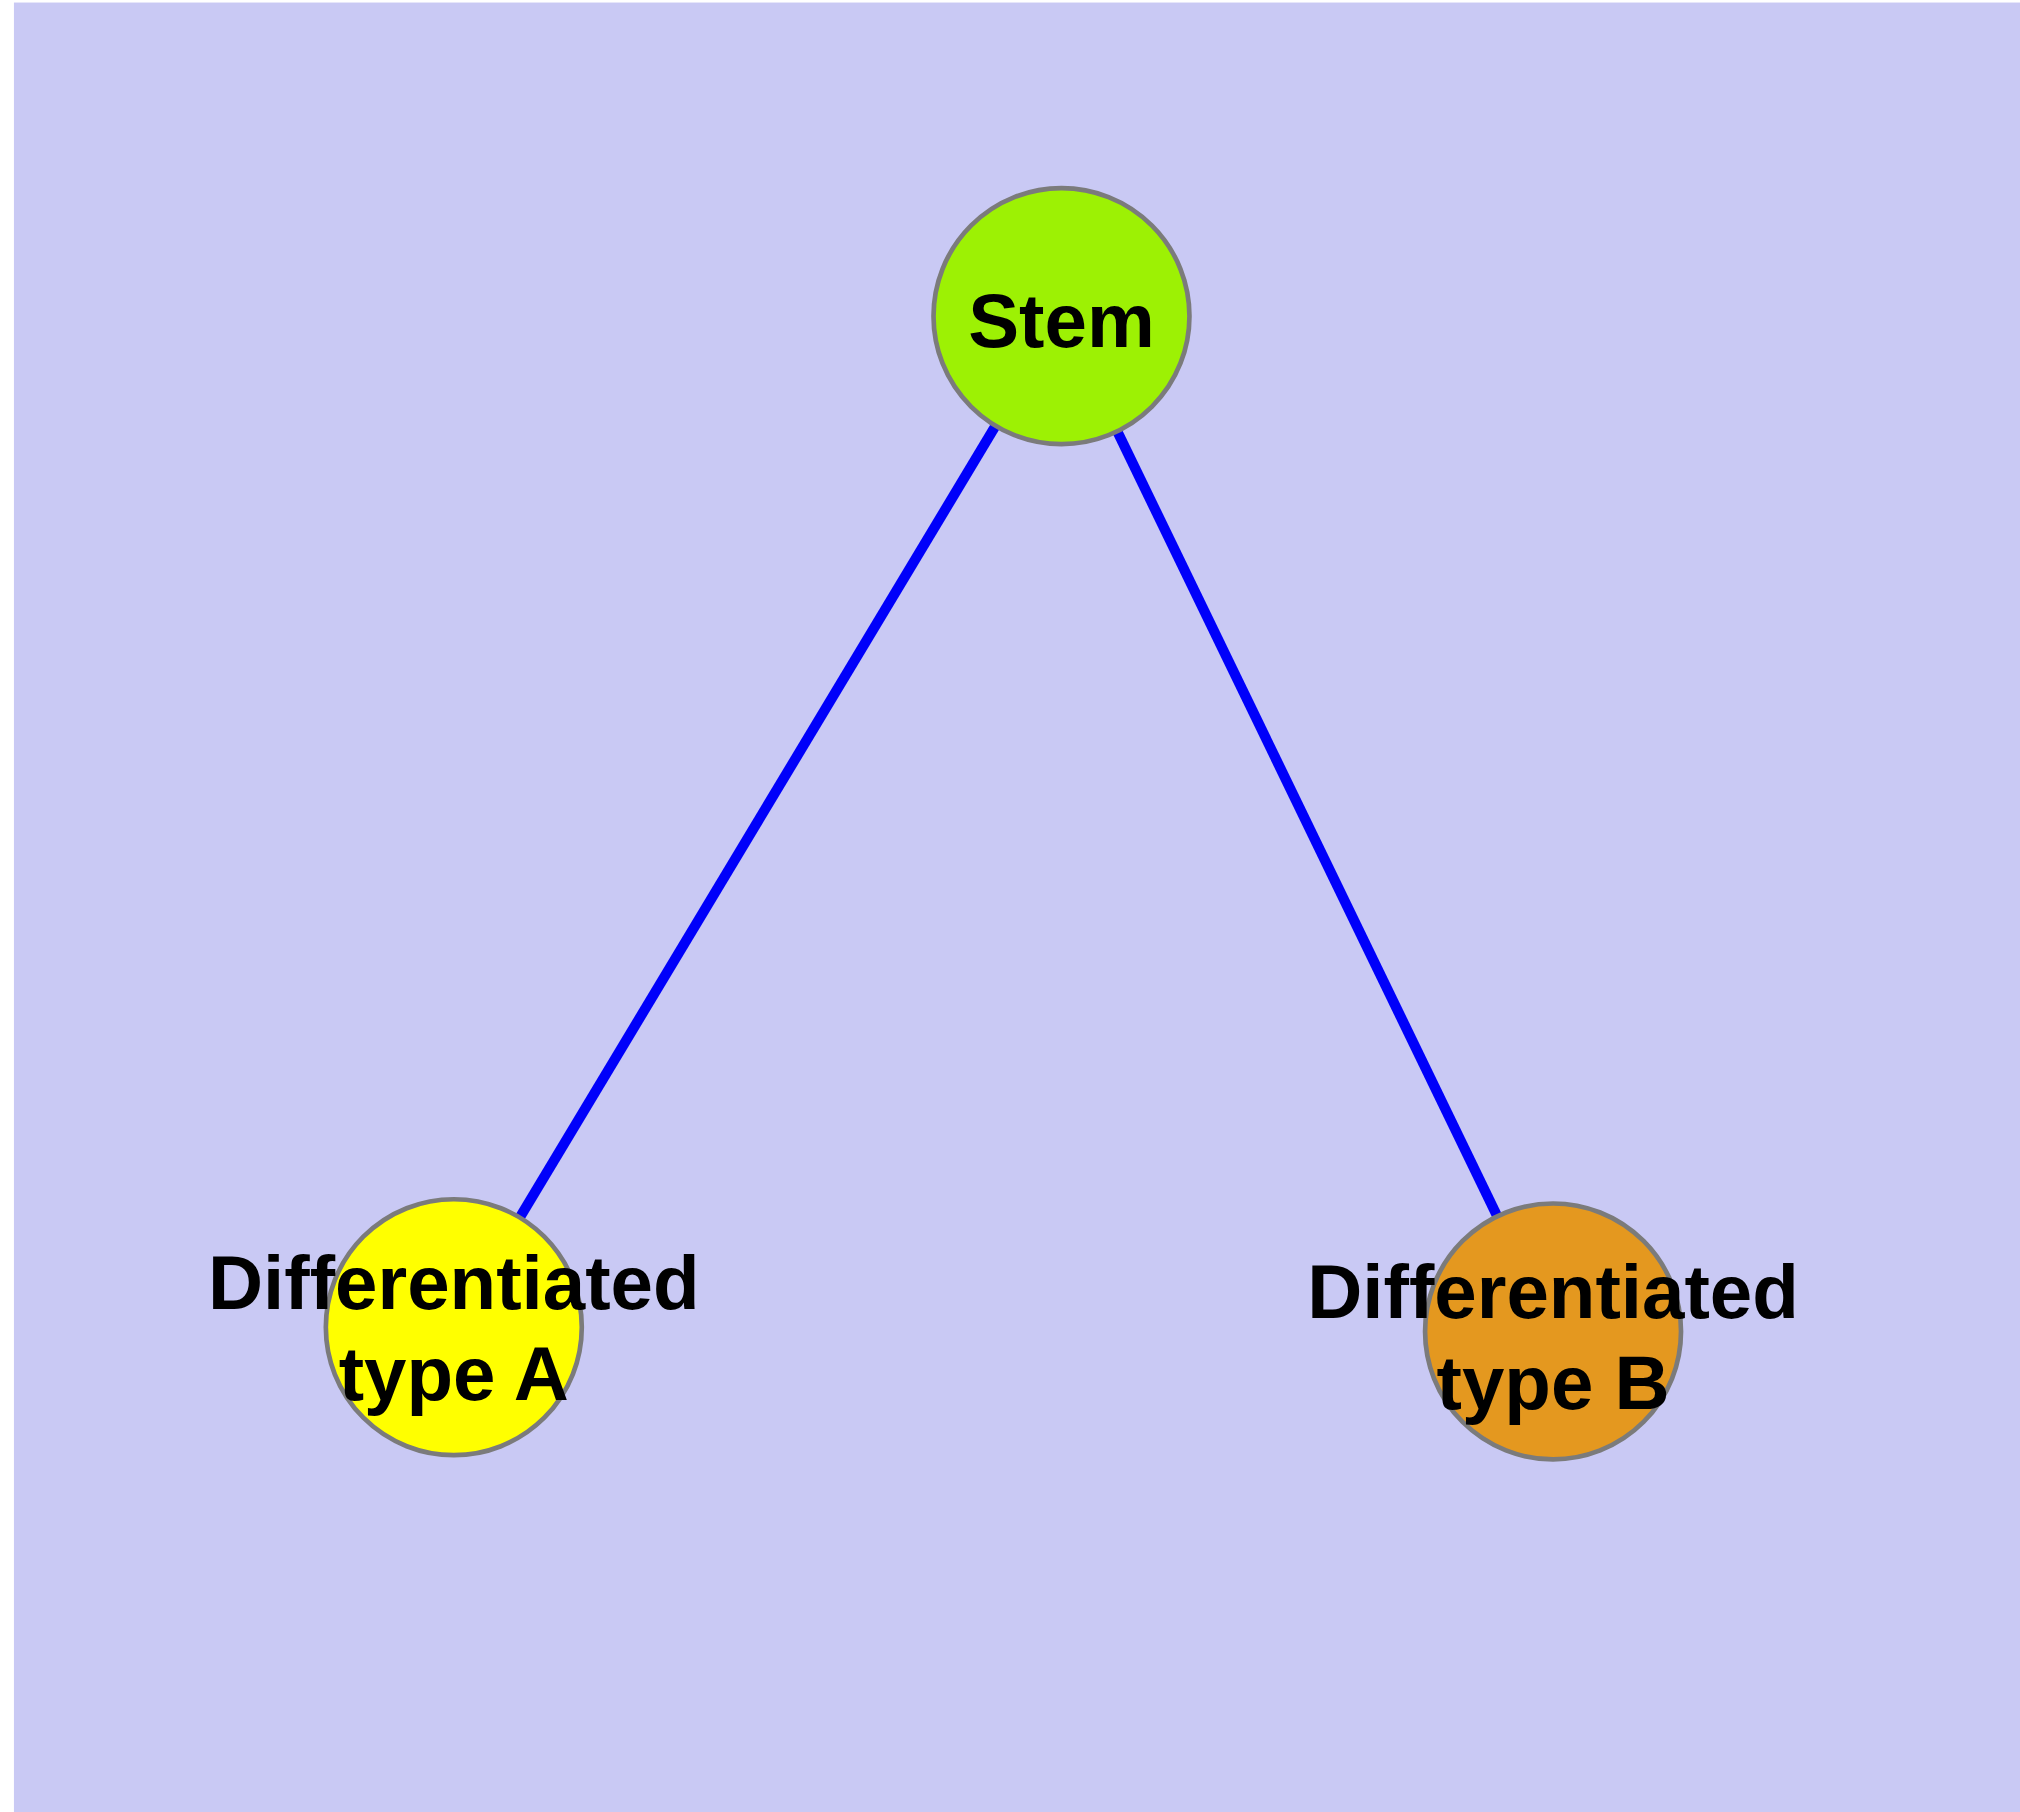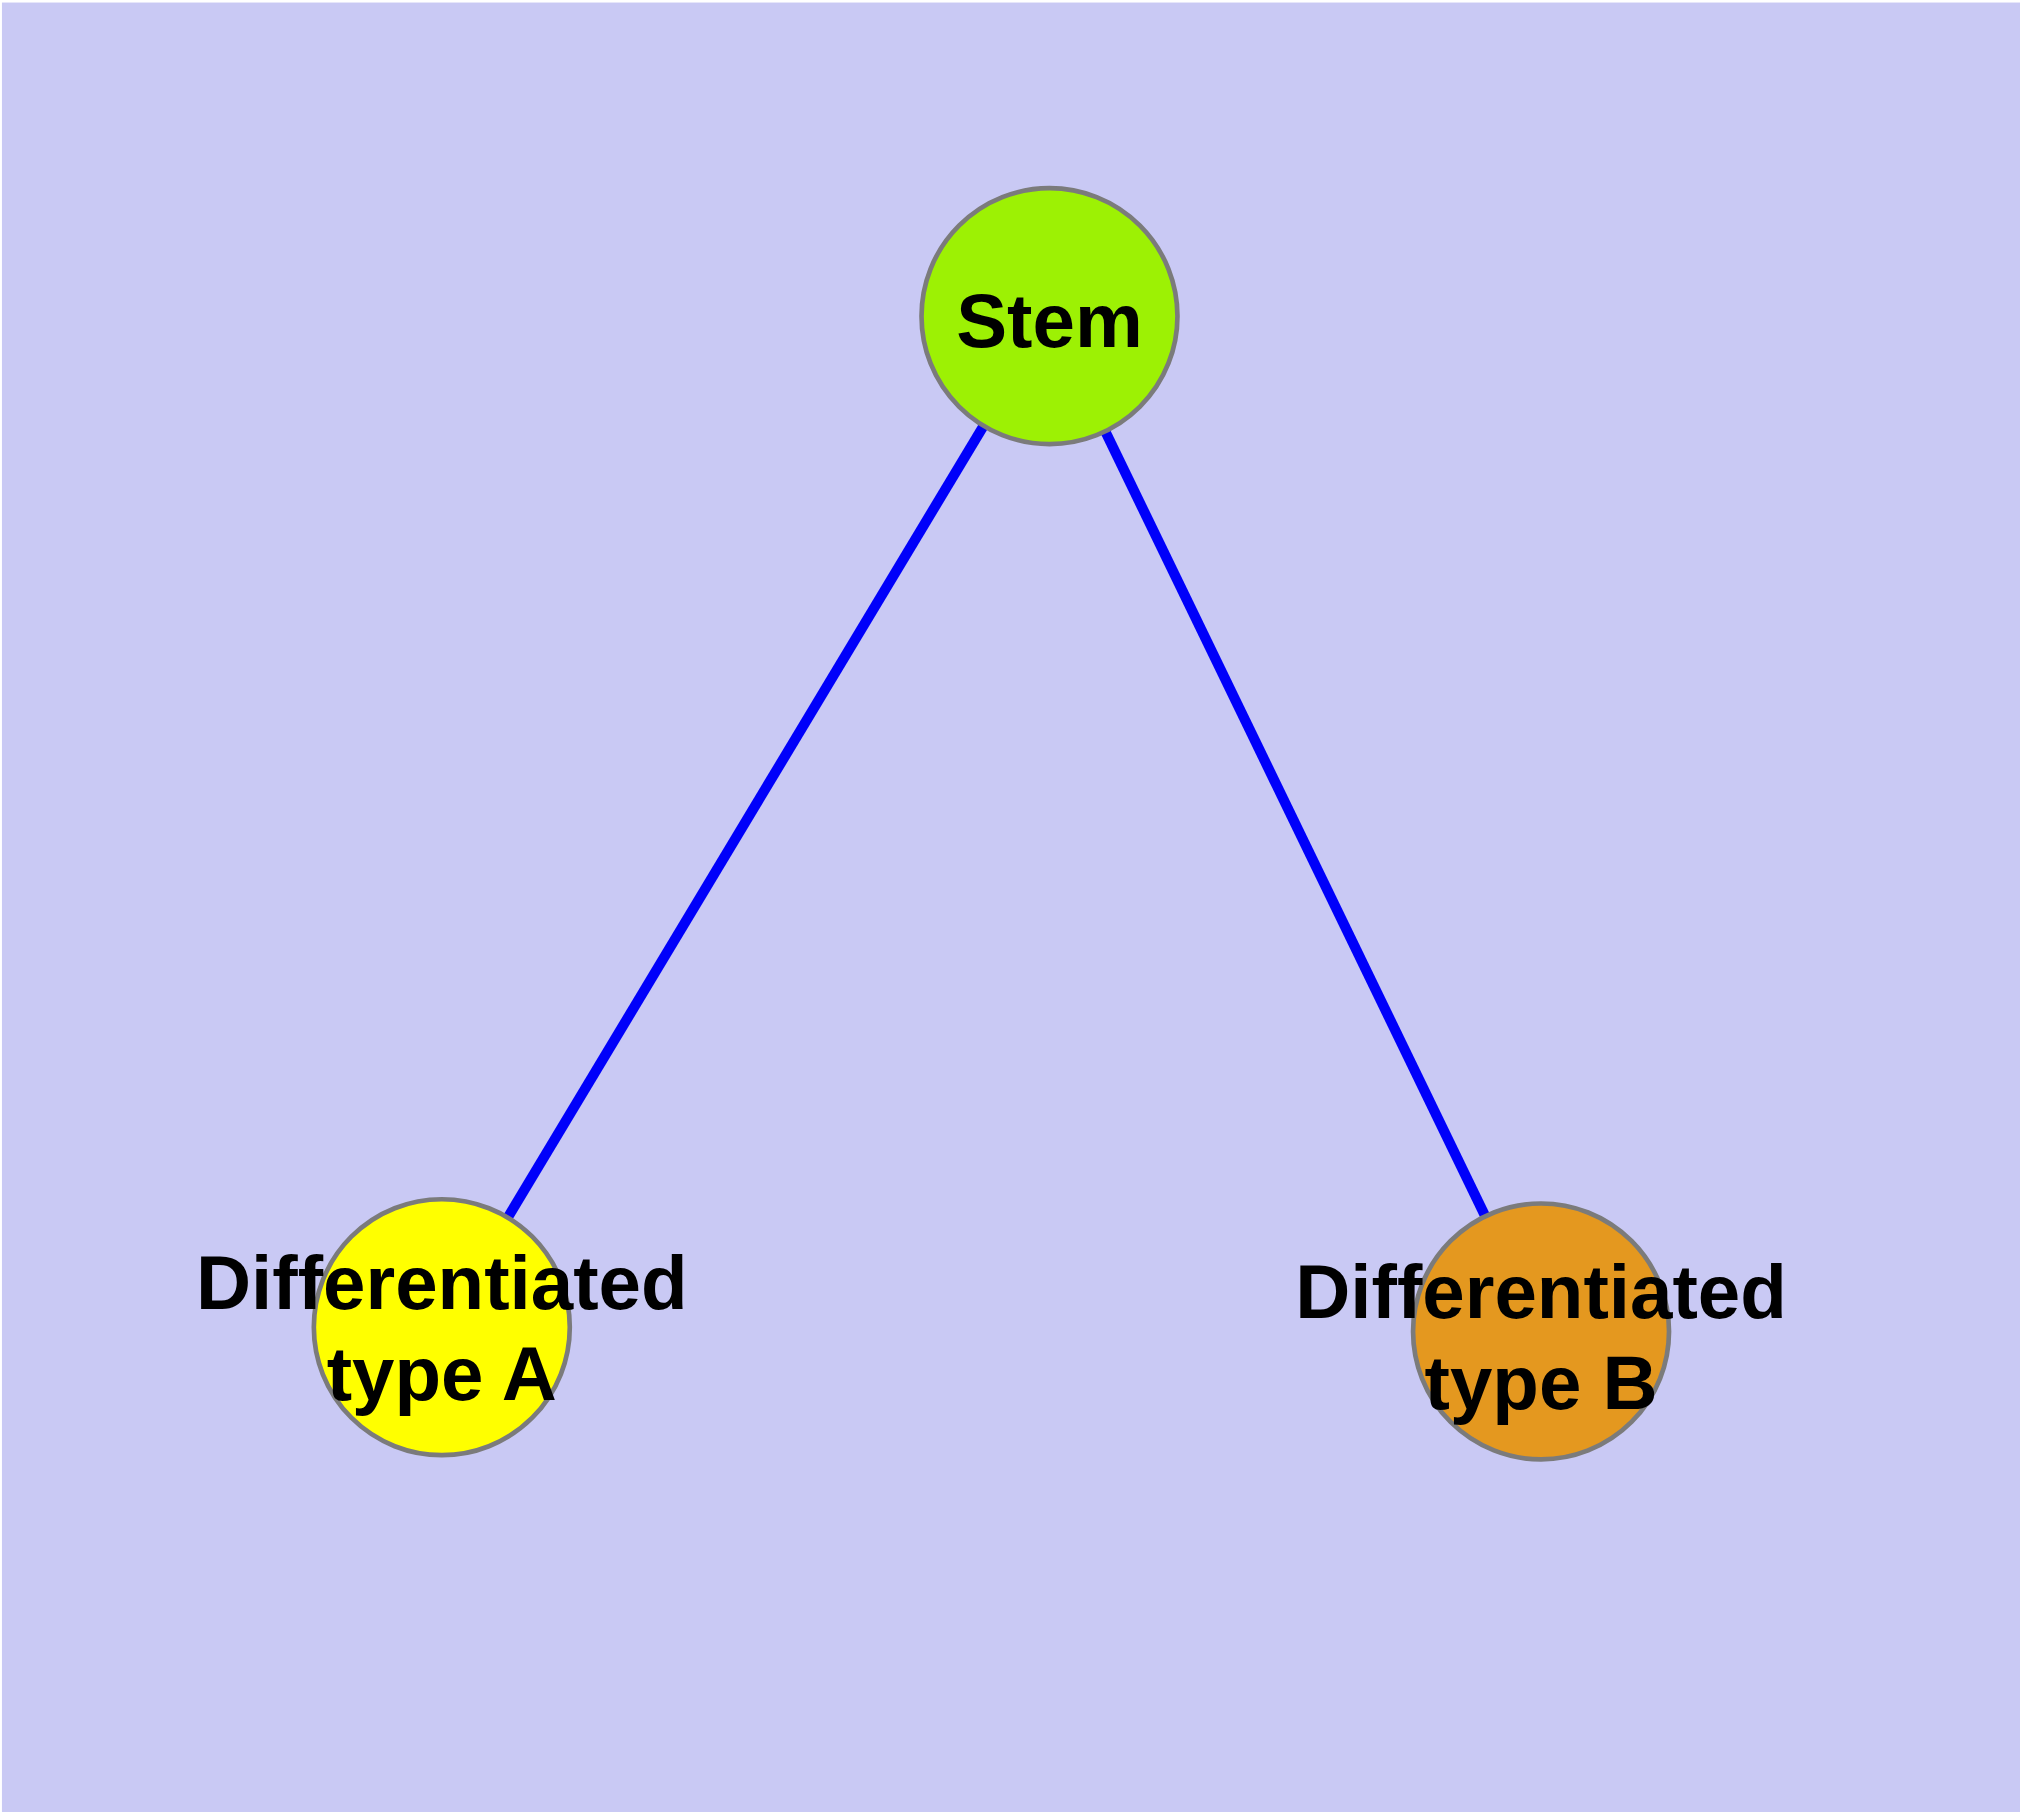--- a/index.html
+++ b/index.html
@@ -7,20 +7,21 @@
     padding: 0;
     width: 2021px;
     height: 1812px;
     background: #ffffff; 
     overflow: hidden;
   }
   .stage {
     position: relative;
     width: 1772px;
     height: 1812px;
+    margin-left: 12px;
   }
   svg.graph {
     position: absolute;
     left: 0;
     top: 0;
     width: 2021px;
     height: 1812px;
     display: block;
   }
   .edge {

